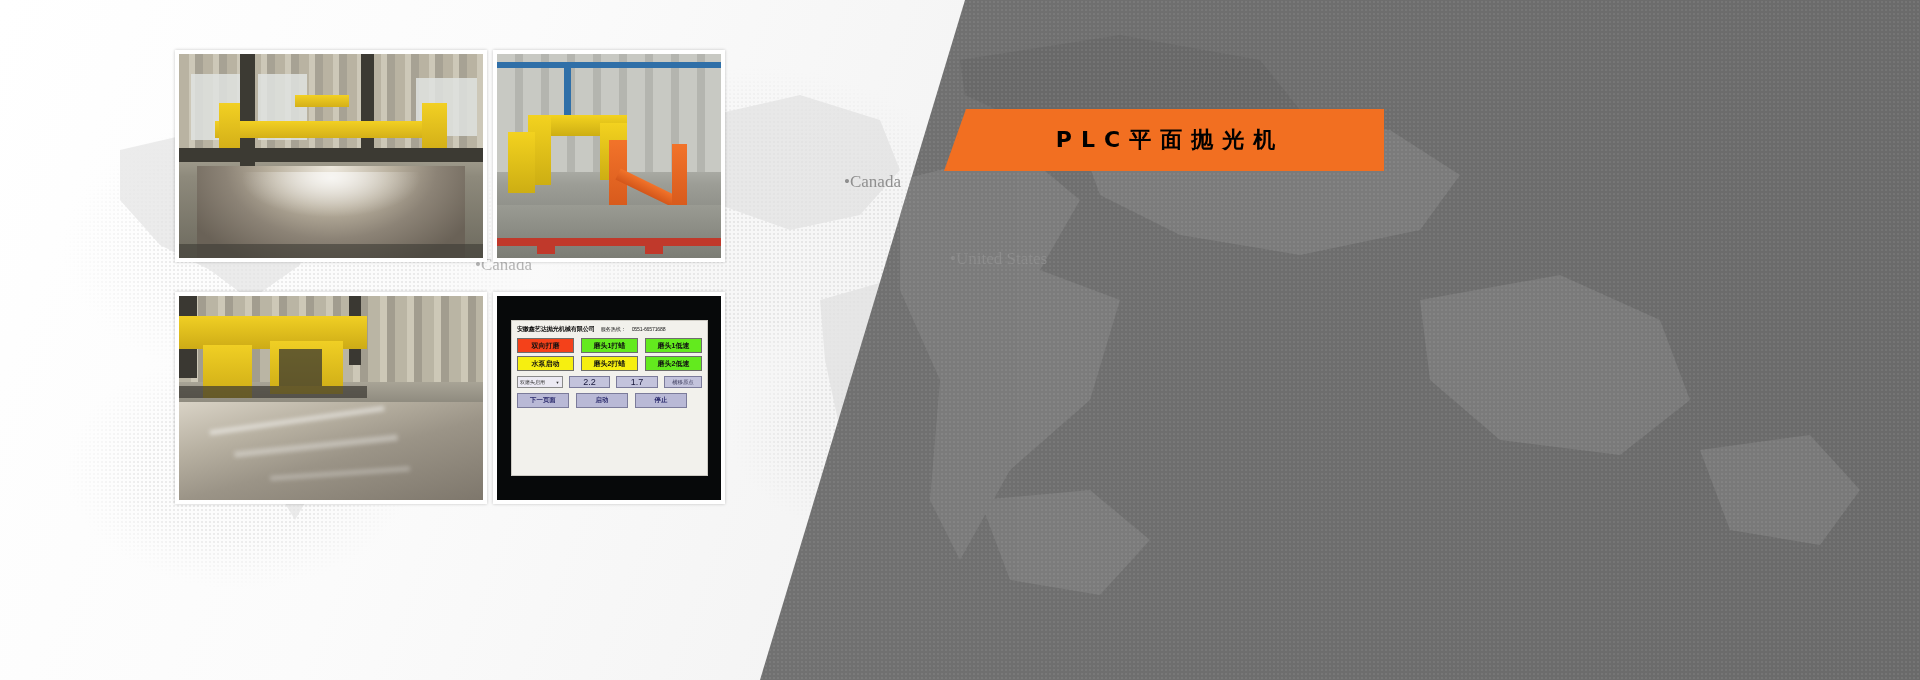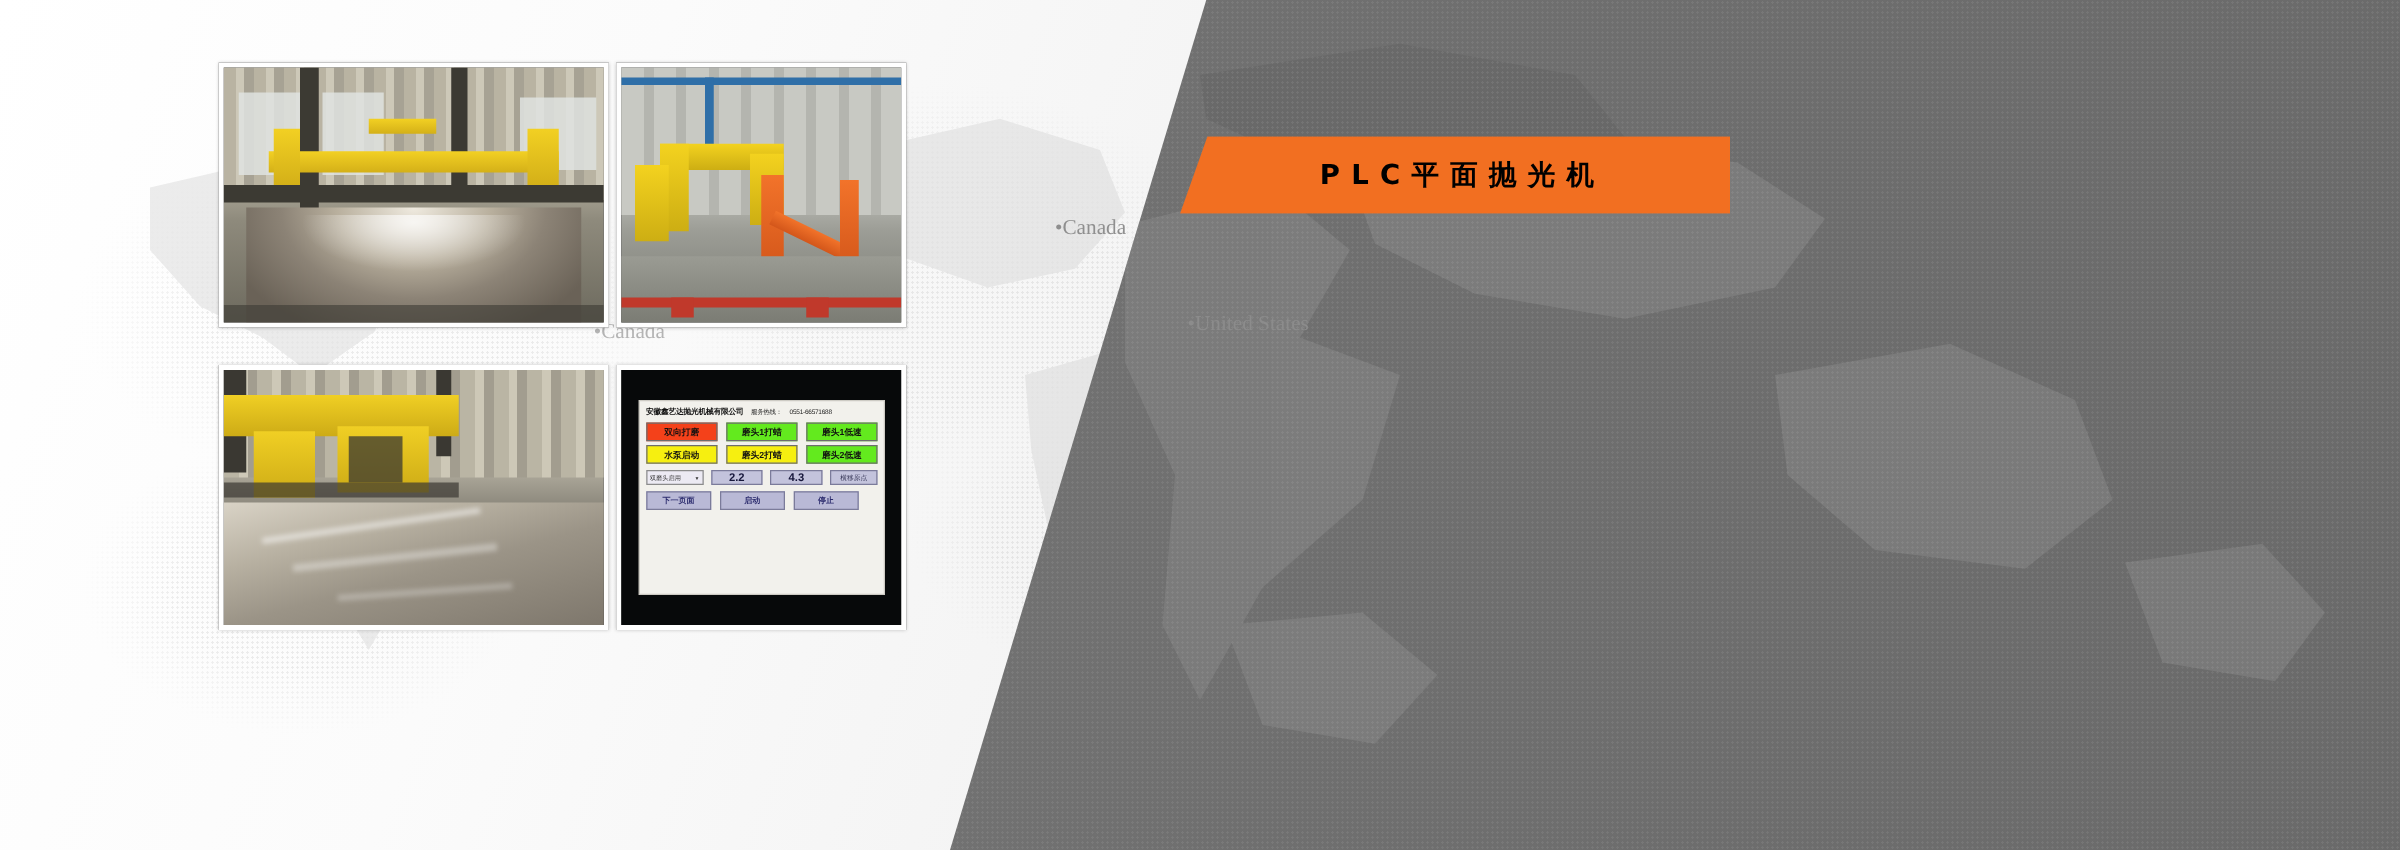--- a/index.html
+++ b/index.html
@@ -137,21 +137,21 @@
   .b-green { background:#63ea1e; }
   .hmi-mid { margin-top:5px; display:flex; gap:6px; align-items:stretch; }
   .hmi-sel {
     width:50px; border:1px solid #8b8b8b; background:#eceaf3;
     font-size:5px; color:#333; display:flex; align-items:center;
     justify-content:space-between; padding:0 2px; white-space:nowrap;
   }
   .hmi-sel .caret { font-size:4px; }
   .hmi-num {
     width:46px; background:#c3c3dc; border:1px solid #7b7b9a;
-    font-size:9px; font-weight:700; color:#16163a;
+    font-size:9px; font-weight:400; color:#16163a;
     display:flex; align-items:center; justify-content:center;
   }
   .hmi-lab {
     width:42px; background:#c3c3dc; border:1px solid #7b7b9a;
     font-size:5.4px; color:#3a3a5a; display:flex; align-items:center; justify-content:center;
     white-space:nowrap;
   }
   .hmi-bot { margin-top:5px; display:flex; gap:7px; }
   .hmi-bbtn {
     width:52px; background:#b9b9d6; border:1px solid #7b7b9a;
@@ -309,21 +309,21 @@
             <div class="hmi-btn b-yellow">磨头2打蜡</div>
             <div class="hmi-btn b-green">磨头2低速</div>
           </div>
         </div>
         <div class="hmi-mid">
           <div class="hmi-sel">
             <span>双磨头启用</span>
             <span class="caret">▼</span>
           </div>
           <div class="hmi-num">2.2</div>
-          <div class="hmi-num">4.3</div>
+          <div class="hmi-num">1.7</div>
           <div class="hmi-lab">横移原点</div>
         </div>
         <div class="hmi-bot">
           <div class="hmi-bbtn">下一页面</div>
           <div class="hmi-bbtn">启动</div>
           <div class="hmi-bbtn">停止</div>
         </div>
       </div>
     </div>
   </div>

